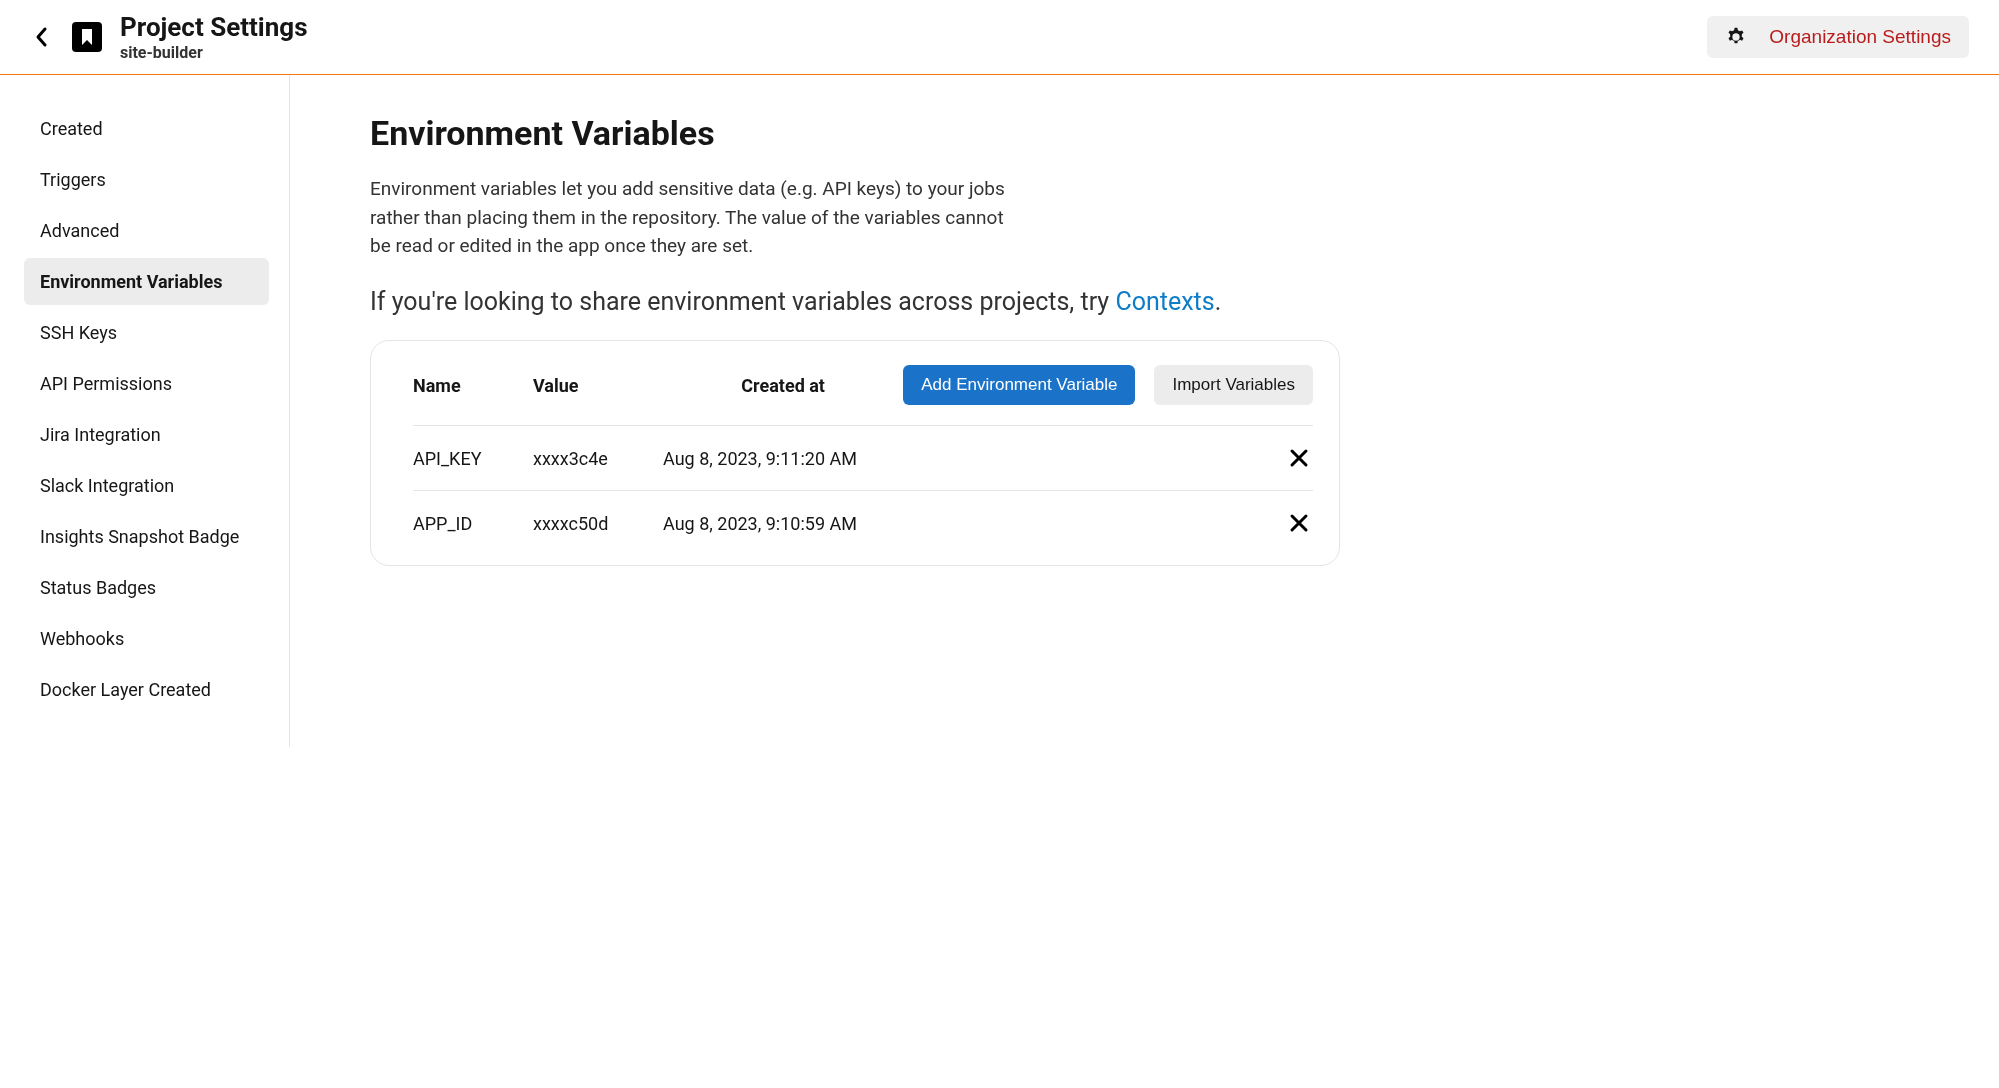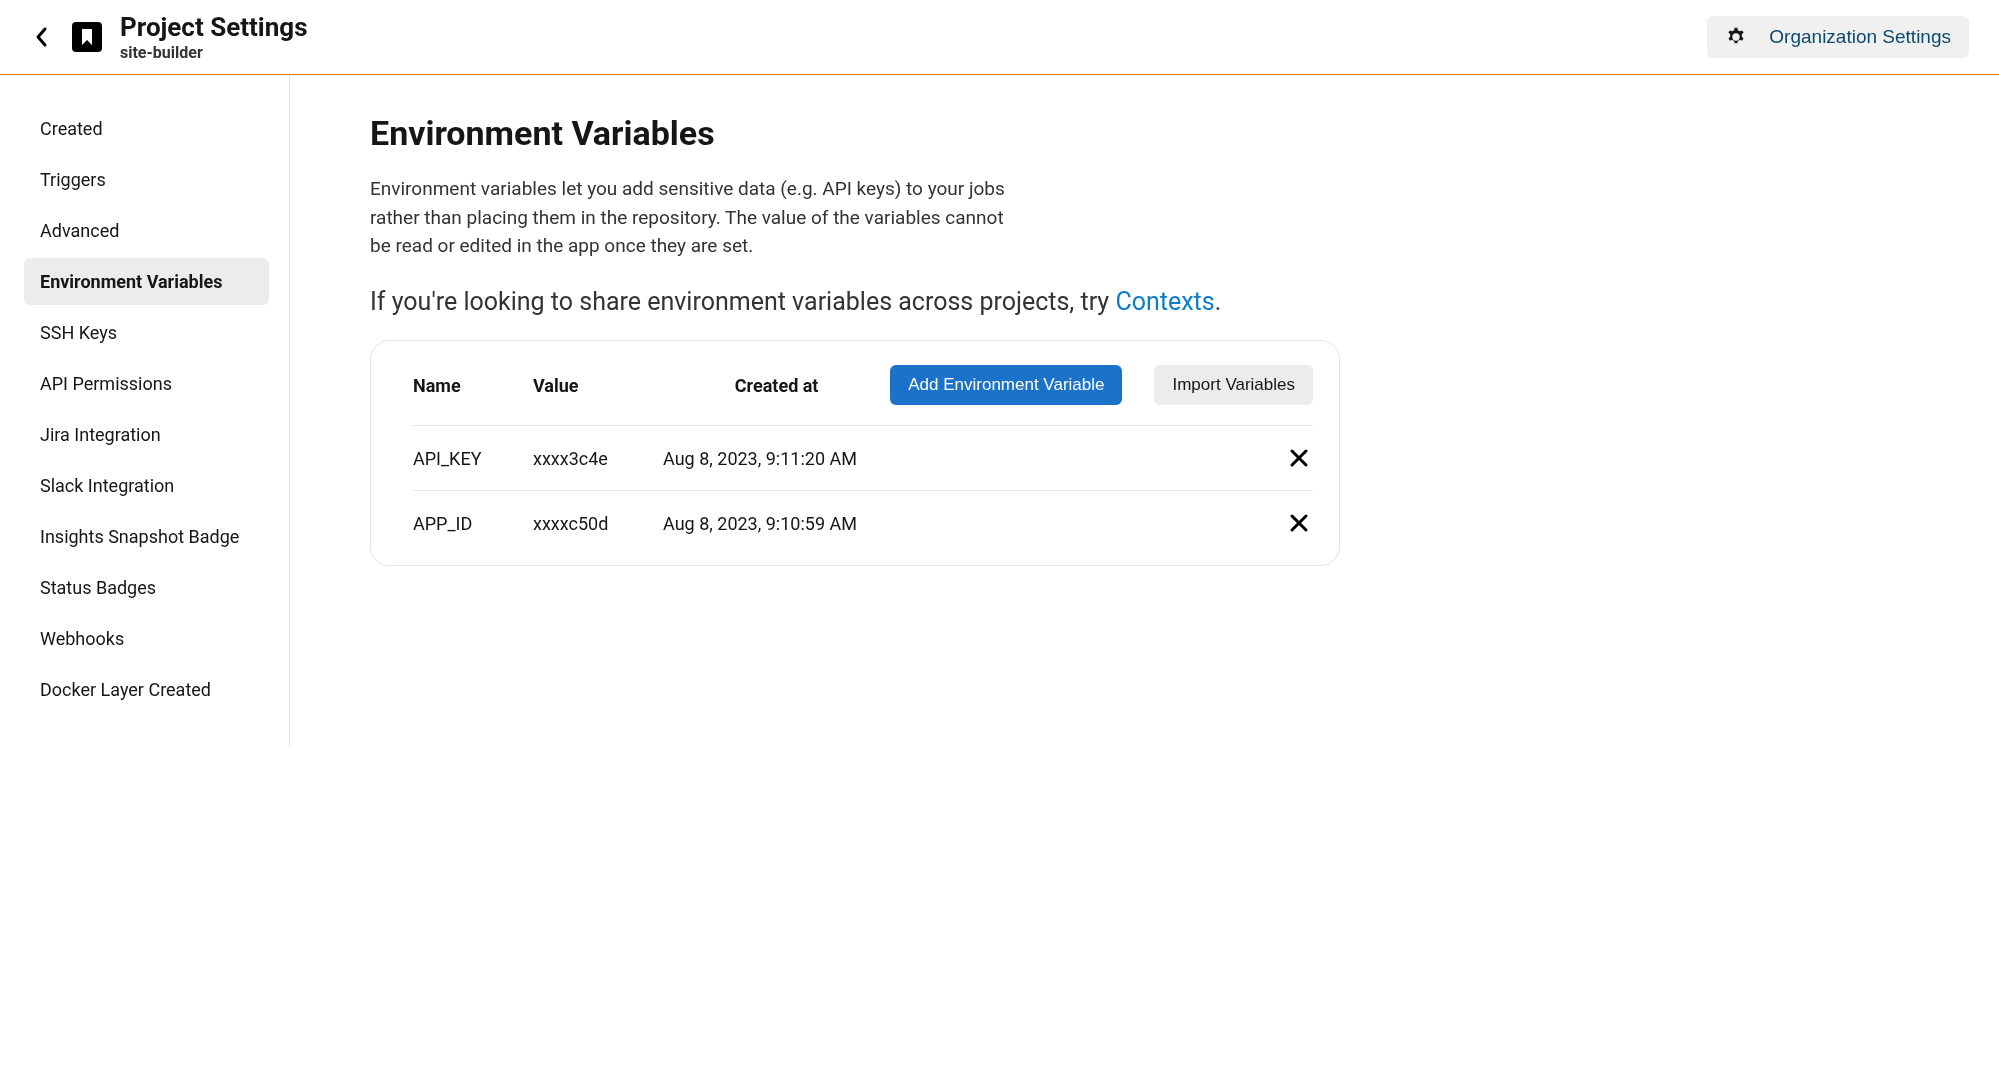--- a/index.html
+++ b/index.html
@@ -63,21 +63,21 @@
       background: #f0f0f0;
       border: none;
       padding: 10px 18px;
       font-size: 19px;
       font-weight: 500;
       border-radius: 6px;
       display: flex;
       align-items: center;
       gap: 22px;
       cursor: pointer;
-      color: #0c4a6e;
+      color: #b91c1c;
     }
     .body-wrap {
       display: flex;
     }
     .sidebar {
       width: 290px;
       padding: 30px 20px 30px 24px;
       border-right: 1px solid #e5e5e5;
       flex-shrink: 0;
     }
@@ -138,21 +138,21 @@
     }
     .col {
       font-size: 18px;
       font-weight: 700;
     }
     .col-name { width: 120px; }
     .col-value { width: 130px; }
     .col-created { flex: 1; text-align: center; }
     .btn-group {
       display: flex;
-      gap: 32px;
+      gap: 19px;
     }
     .btn {
       padding: 10px 18px;
       font-size: 17px;
       font-weight: 500;
       border-radius: 6px;
       border: none;
       cursor: pointer;
     }
     .btn-primary {

